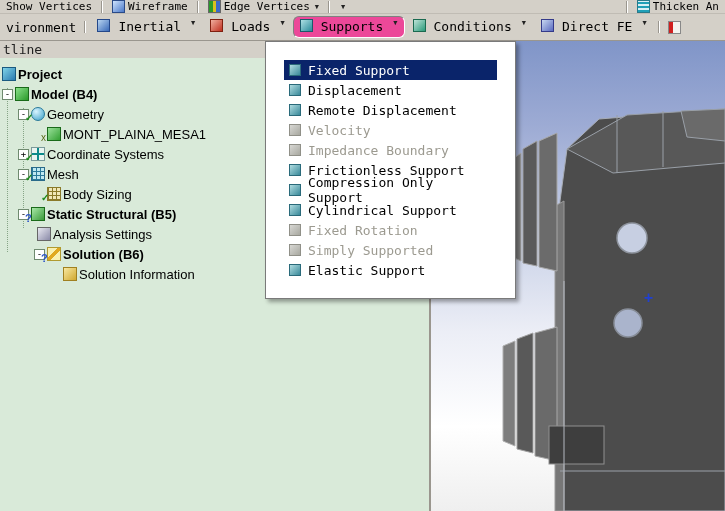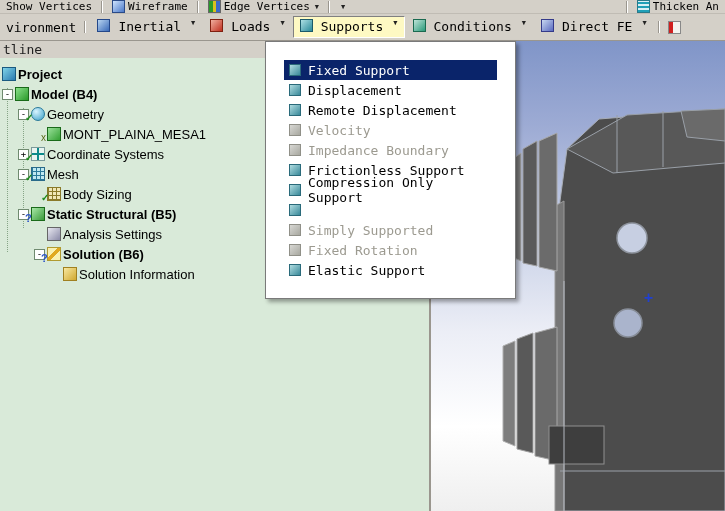--- a/index.html
+++ b/index.html
@@ -11,21 +11,21 @@
   .toolbar-top { position:absolute; top:0; left:0; right:0; height:14px;
     display:flex; align-items:center; gap:2px; padding:0 2px; font-size:11px;
     background:#d4d0c8; border-bottom:1px solid #c0bcb4; overflow:hidden; }
   .toolbar-env { position:absolute; top:14px; left:0; right:0; height:27px;
     display:flex; align-items:center; gap:1px; padding:0 2px; font-size:13px;
     background:#d4d0c8; border-bottom:1px solid #9a968e; }
   .tbtn { display:flex; align-items:center; gap:3px; padding:0 4px; height:100%;
     white-space:nowrap; cursor:default; }
   .env-btn { display:flex; align-items:flex-start; gap:8px; padding:2px 6px; height:22px;
     border:1px solid transparent; white-space:nowrap; cursor:default; }
-  .env-btn.pressed { border-color:#808080 #ffffff #ffffff #808080; background:#fef9c3; }
+  .env-btn.pressed { border-color:#808080 #ffffff #ffffff #808080; background:#ec4899;border-radius:6px; }
   .env-label { padding:0 4px; }
   .sep { width:2px; height:12px; border-left:1px solid #9a968e; border-right:1px solid #ffffff; margin:0 3px; flex:none; }
   .arrow { font-size:7px; margin-left:2px; color:#222; }
   .flex-spacer { flex:1; }
 
   .icon13 { width:13px; height:13px; display:inline-block; flex:none; }
   .i-wire { background:linear-gradient(135deg,#cfe4ff,#4a78c8); border:1px solid #2a4a88; }
   .i-edge { background:linear-gradient(90deg,#2a9a2a 33%,#d8c020 33% 66%,#3a6ac8 66%); border:1px solid #666; }
   .i-thicken { background:repeating-linear-gradient(0deg,#20a0b8 0 2px,#d8f0f4 2px 4px); border:1px solid #2a7a8a; }
   .i-inertial { background:linear-gradient(135deg,#b8d4f0,#3a6ab8); border:1px solid #24488a; }
@@ -225,21 +225,21 @@
         </div>
 
         <div class="tree-row" style="padding-left:18px">
           <span class="expander">-</span>
           <span class="nicon i-ss">
             <span class="badge question">?</span>
           </span>
           <span class="tlabel bold">Static Structural (B5)</span>
         </div>
 
-        <div class="tree-row" style="padding-left:34px">
+        <div class="tree-row" style="padding-left:24px">
           <span class="spacer11"></span>
           <span class="nicon i-as"></span>
           <span class="tlabel">Analysis Settings</span>
         </div>
 
         <div class="tree-row" style="padding-left:34px">
           <span class="expander">-</span>
           <span class="nicon i-sol">
             <span class="badge question">?</span>
           </span>
@@ -308,28 +308,29 @@
     <div class="menu-item">
       <span class="micon"></span>
       <span>Frictionless Support</span>
     </div>
     <div class="menu-item">
       <span class="micon"></span>
       <span>Compression Only Support</span>
     </div>
     <div class="menu-item">
       <span class="micon"></span>
+      <span>Cylindrical Support</span>
     </div>
     <div class="menu-item disabled">
       <span class="micon"></span>
+      <span>Fixed Rotation</span>
+    </div>
+    <div class="menu-item disabled">
+      <span class="micon"></span>
       <span>Simply Supported</span>
     </div>
-    <div class="menu-item disabled">
-      <span class="micon"></span>
-      <span>Fixed Rotation</span>
-    </div>
     <div class="menu-item">
       <span class="micon"></span>
       <span>Elastic Support</span>
     </div>
   </div>
 
 </div>
 
 </body></html>

